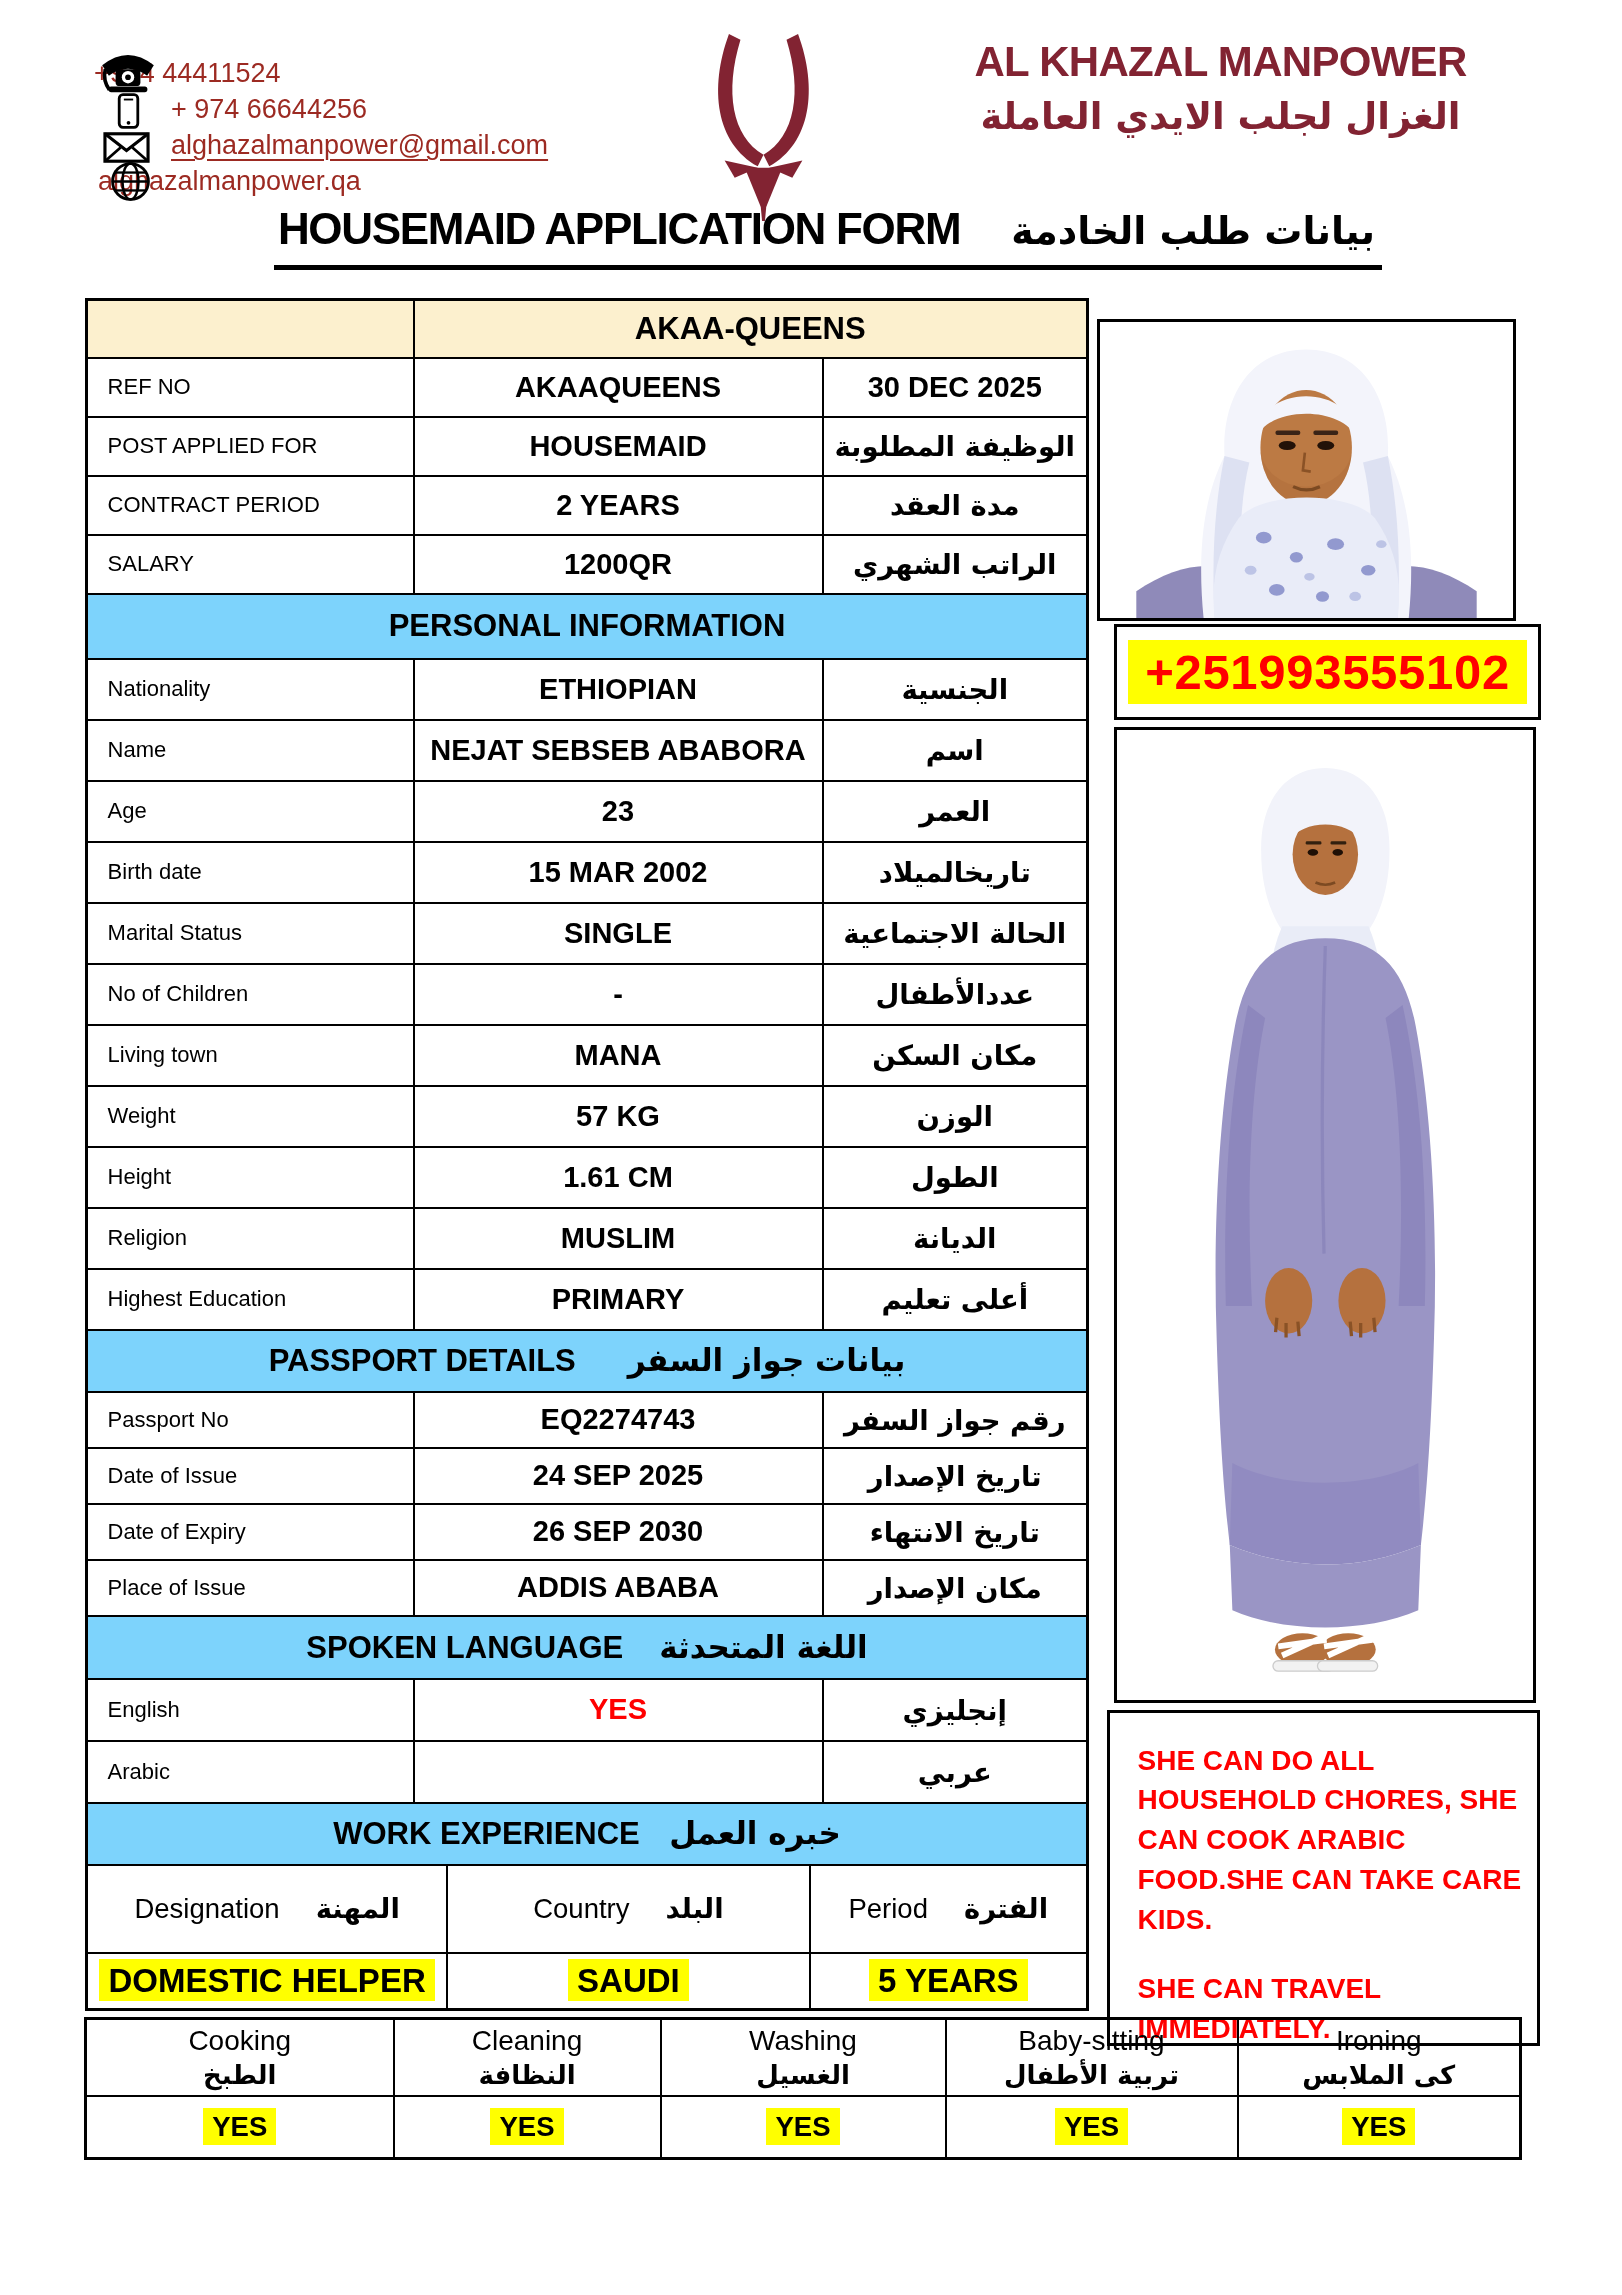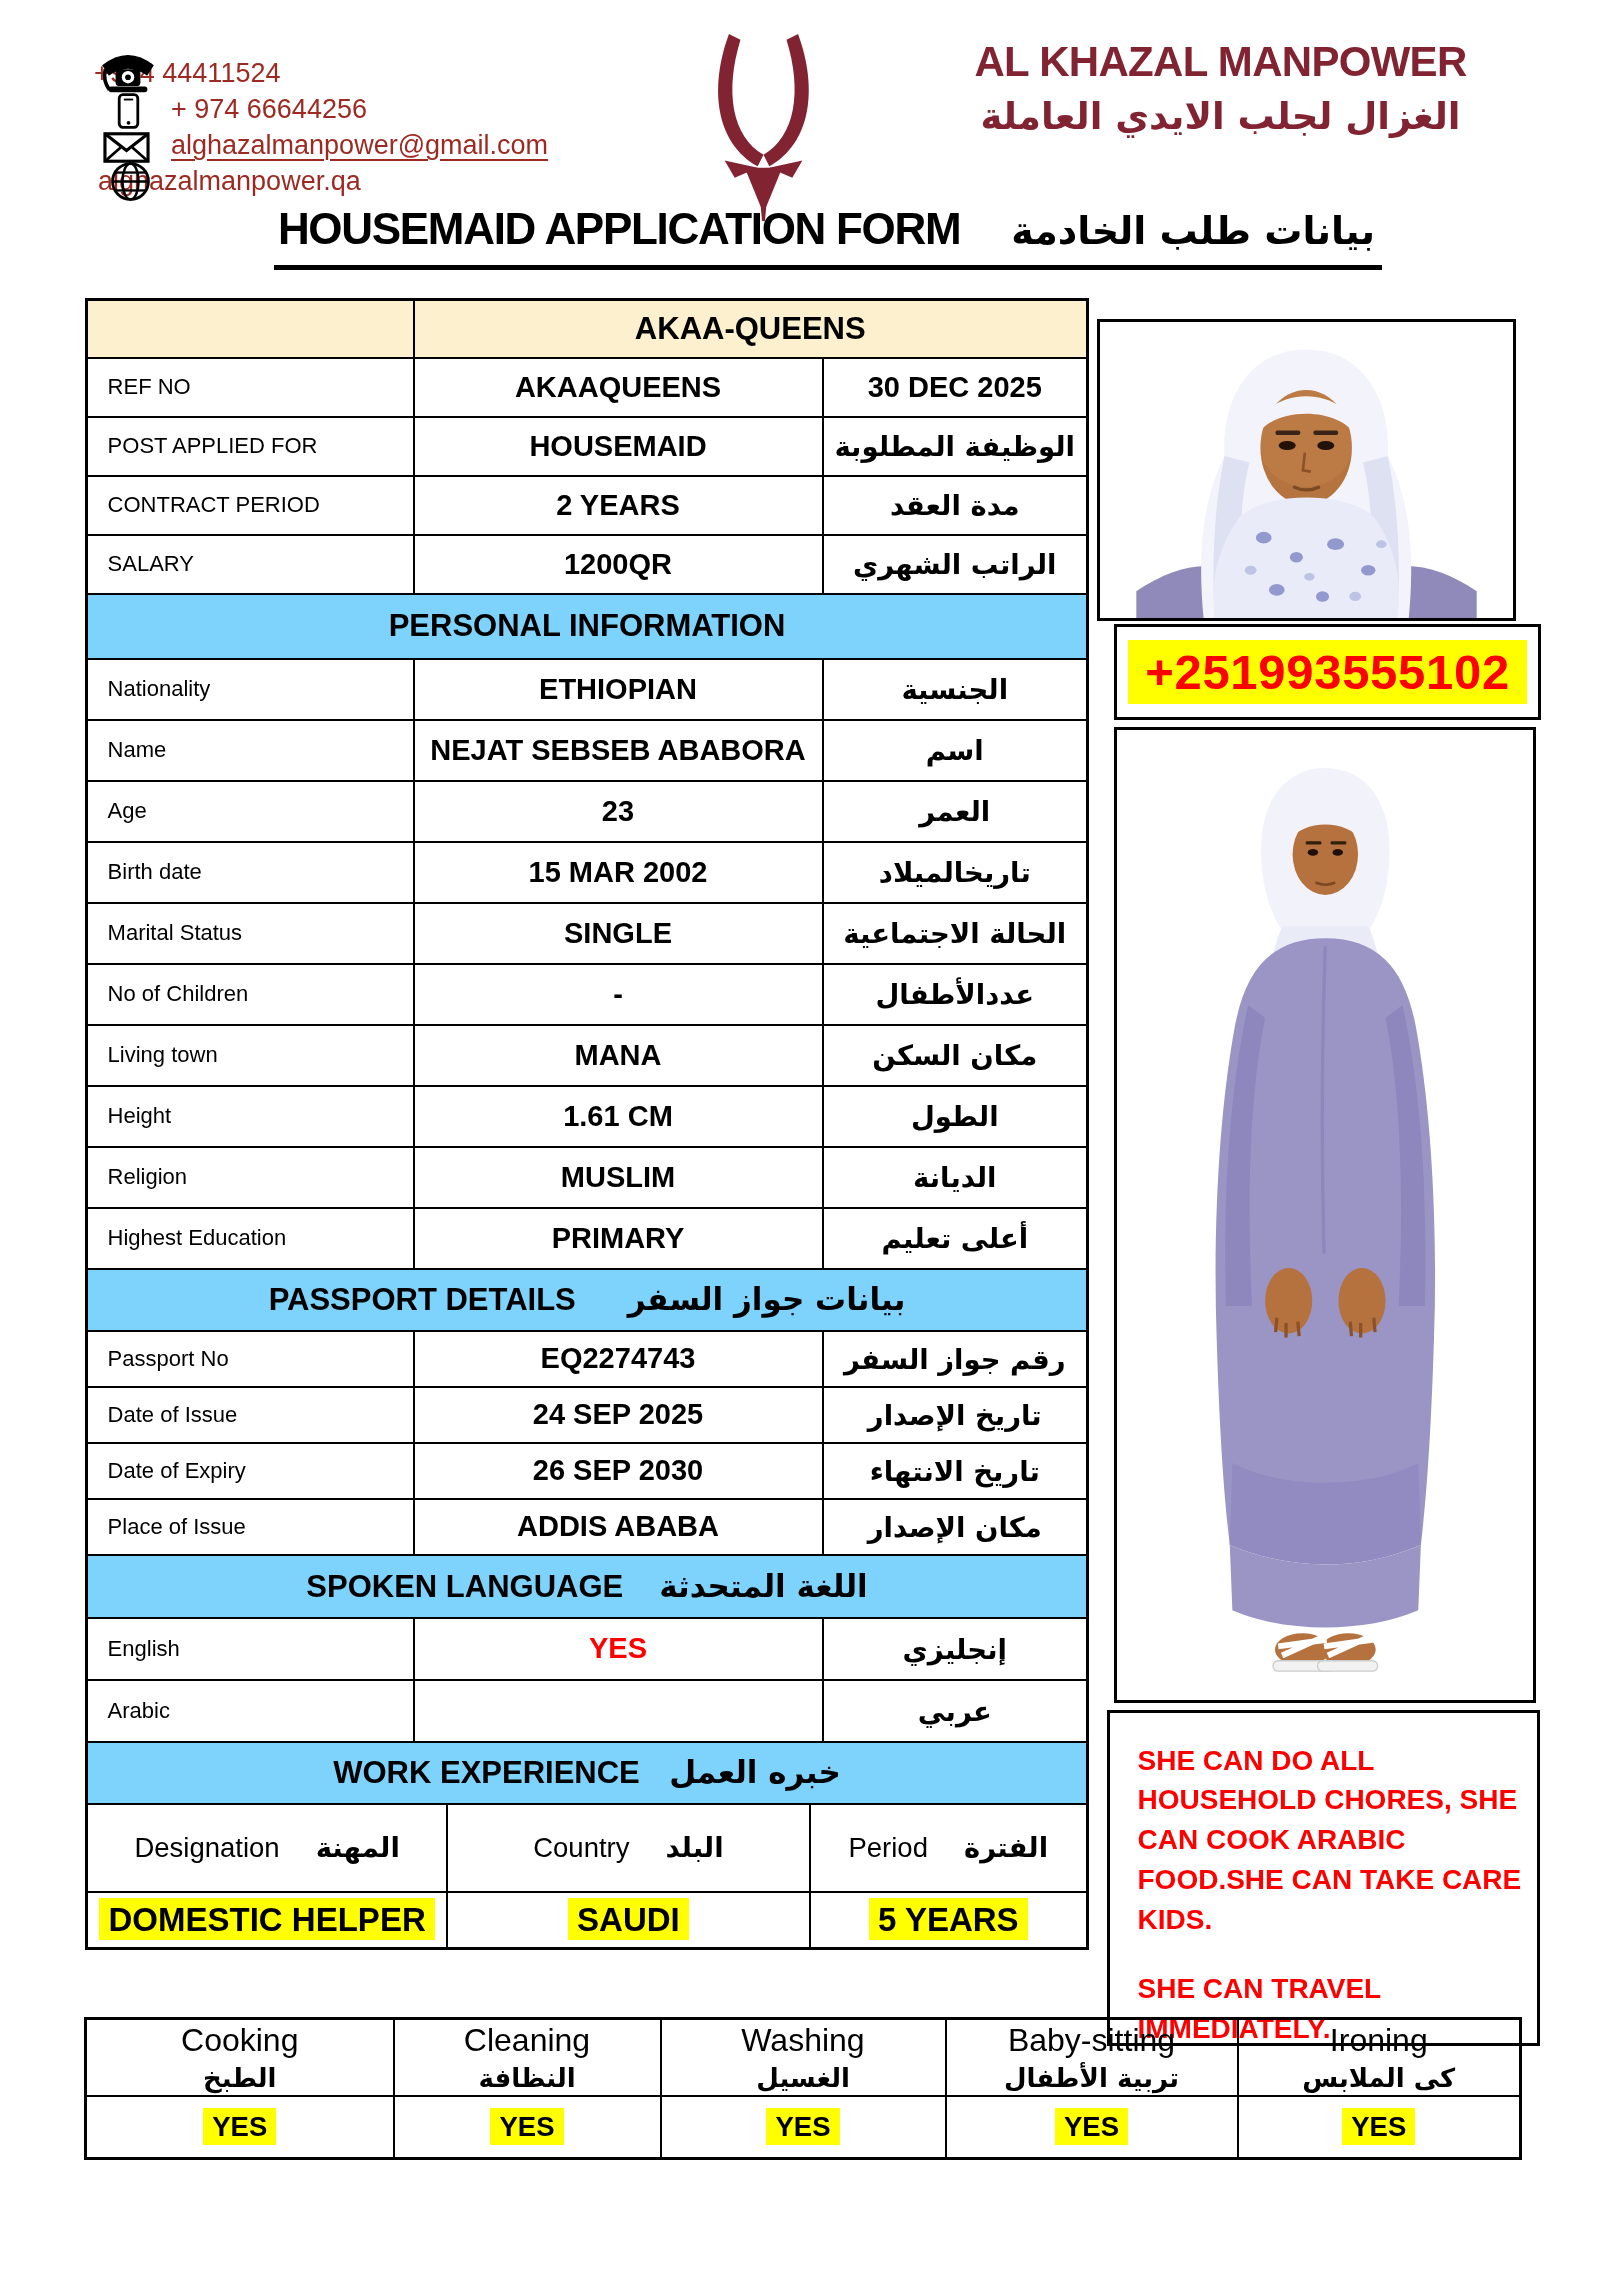--- a/index.html
+++ b/index.html
@@ -63,21 +63,21 @@
              background:#fff;box-sizing:border-box;padding:27.5px 17px 0 27.5px;}
   .notes-box p{margin:0;color:#FF0000;font-weight:700;font-size:28px;line-height:1.42;width:386px;}
   .notes-box p + p{margin-top:30px;}
 
   
   .skills-wrap{position:absolute;left:84px;top:2017px;}
   table.skills{width:1434px;table-layout:fixed;border:3.3px solid #000;}
   table.skills td{border:2px solid #000;text-align:center;vertical-align:middle;}
   table.skills tr.shead td{height:73px;}
   table.skills tr.svals td{height:58px;}
-  .sk-en{font-size:32px;}
+  .sk-en{font-size:28px;}
   .sk-ar{font-size:26px;font-weight:600;margin-top:3.9px;}
   .sk-yes{font-size:27.5px;}
   svg{display:block;}
 </style>
 </head>
 <body>
 
 <div>
   <svg class="contact-icon" style="left:97px;top:47px;" width="62" height="47" viewBox="0 0 24 18">
     <path d="M2,7 Q12,-1 22,7 L19.4,11 Q12,5.6 4.6,11 Z" fill="#000"></path>
@@ -199,20 +199,25 @@
   </tr>
   <tr class="h-prow">
     <td class="lbl">No of Children</td>
     <td class="val">-</td>
     <td class="arc ar" dir="rtl">عددالأطفال</td>
   </tr>
   <tr class="h-prow">
     <td class="lbl">Living town</td>
     <td class="val">MANA</td>
     <td class="arc ar" dir="rtl">مكان السكن</td>
+  </tr>
+  <tr class="h-prow">
+    <td class="lbl">Weight</td>
+    <td class="val">57 KG</td>
+    <td class="arc ar" dir="rtl">الوزن</td>
   </tr>
   <tr class="h-prow">
     <td class="lbl">Height</td>
     <td class="val">1.61 CM</td>
     <td class="arc ar" dir="rtl">الطول</td>
   </tr>
   <tr class="h-prow">
     <td class="lbl">Religion</td>
     <td class="val">MUSLIM</td>
     <td class="arc ar" dir="rtl">الديانة</td>

